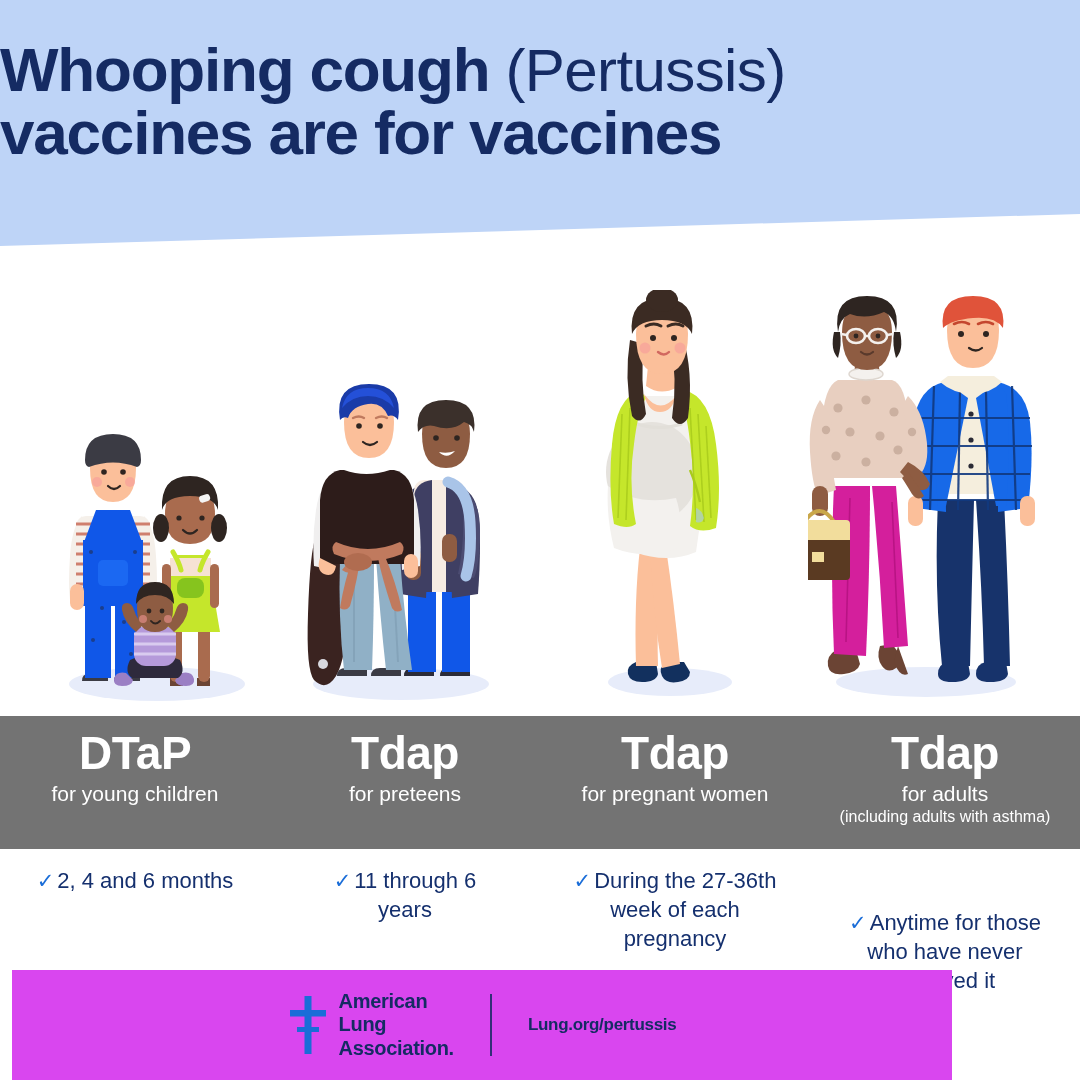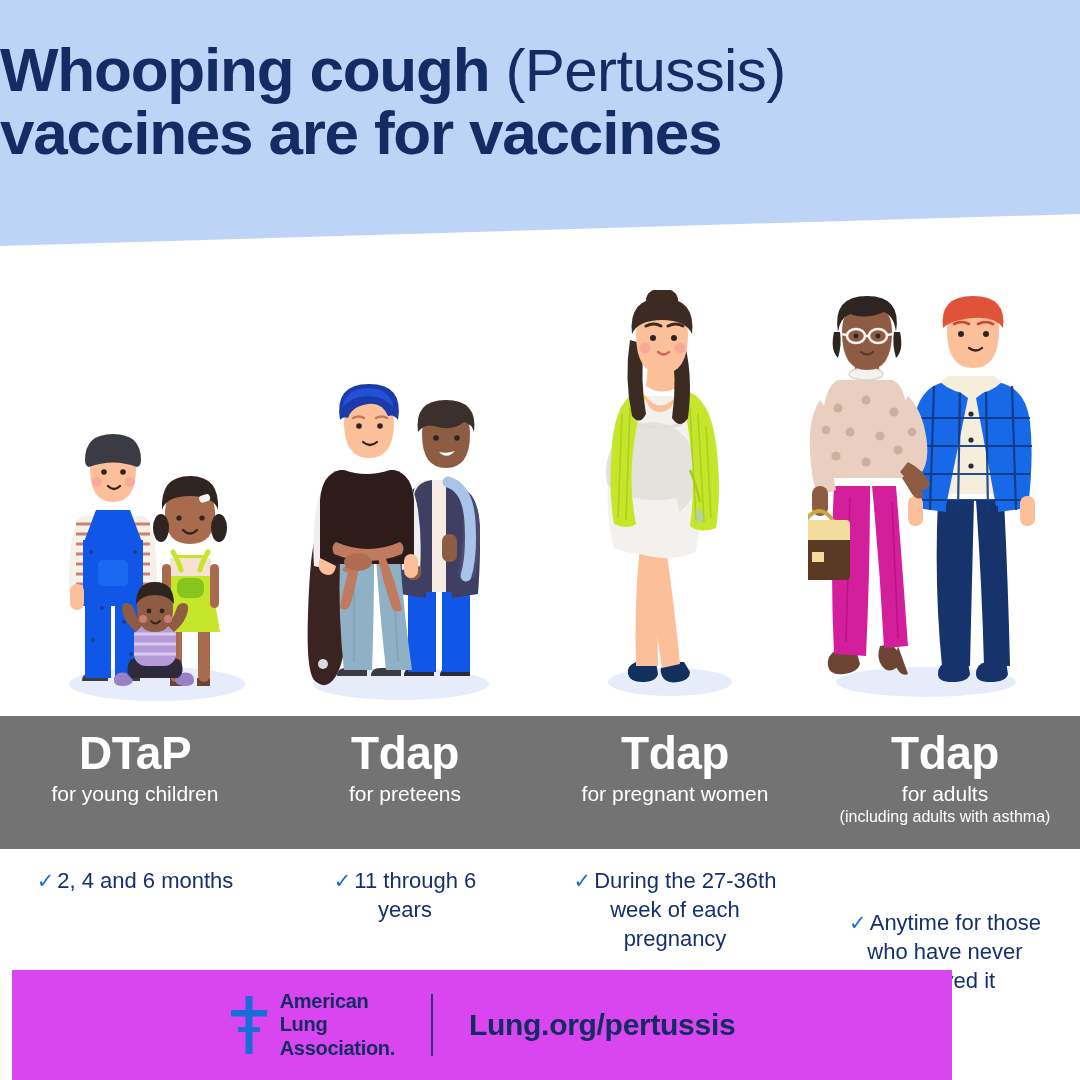--- a/index.html
+++ b/index.html
@@ -101,21 +101,21 @@
   .logo-mark{width:40px;height:62px;margin-right:11px;flex:0 0 auto;}
   .logo-text{
     color:#152b63;font-weight:bold;font-size:20px;line-height:1.17;
     letter-spacing:-0.3px;
   }
   .footer-divider{
     width:2px;height:62px;background:#152b63;opacity:.85;
     margin:0 36px;flex:0 0 auto;
   }
   .footer-url{
-    color:#152b63;font-weight:bold;font-size:30px;letter-spacing:-0.3px;
+    color:#152b63;font-weight:bold;font-size:17px;letter-spacing:-0.3px;
   }
 </style>
 </head>
 <body>
 
 <div id="poster">
 
   <div class="header-band"></div>
   <div class="title-wrap">
     <div class="title-line"><span class="t-bold">Whooping cough</span><span class="t-light"> (Pertussis)</span></div>

